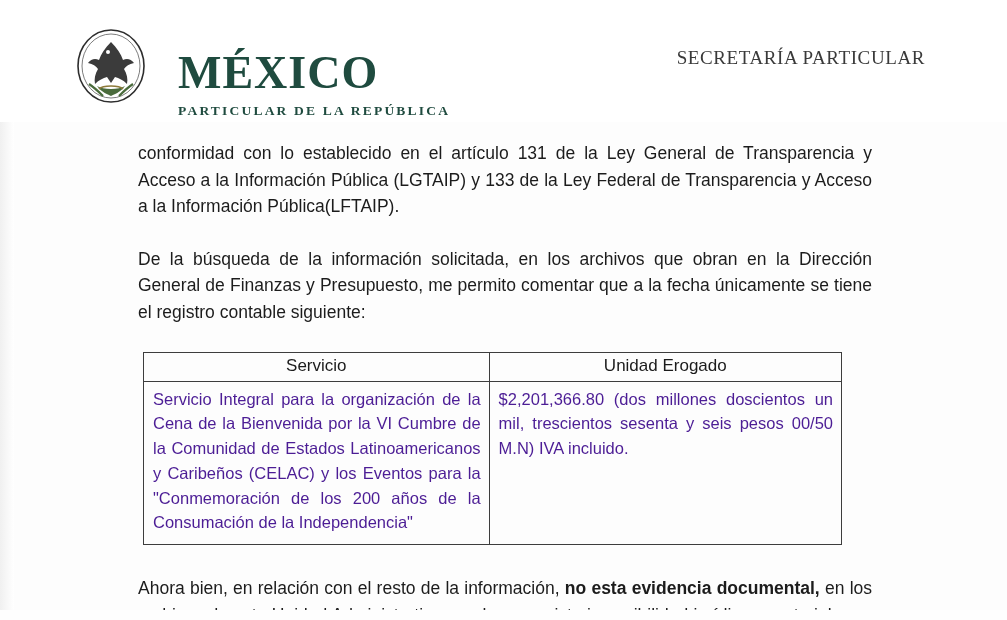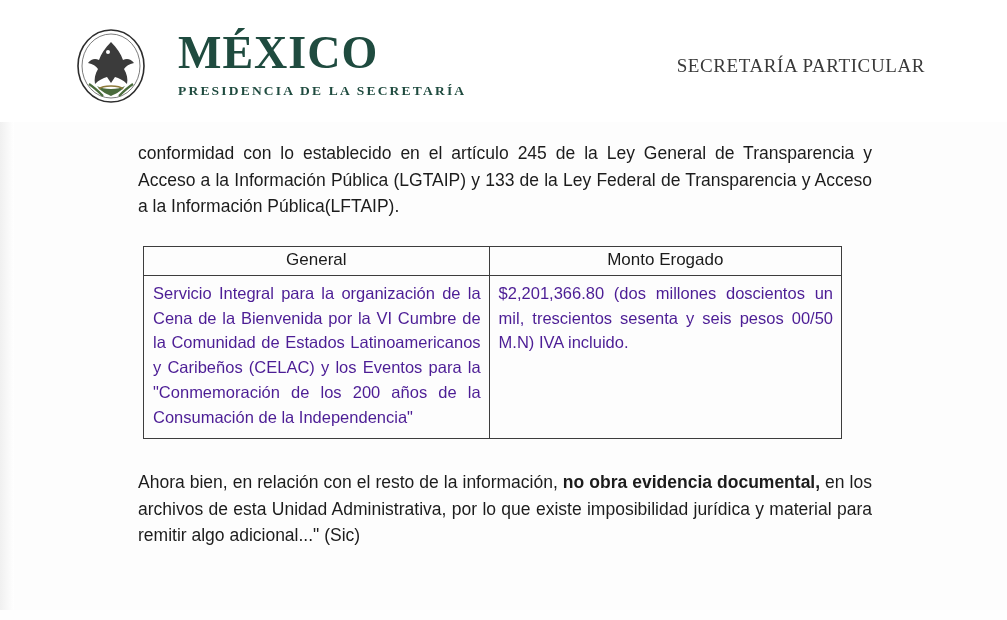--- a/index.html
+++ b/index.html
@@ -43,35 +43,36 @@
     top: 30px;
   }
 
   .brand-title {
     font-family: "Liberation Serif", serif;
     font-size: 46px;
     font-weight: bold;
     letter-spacing: 1px;
     color: #1f4b3f;
     line-height: 1;
+    margin-top: 20px;
   }
 
   .brand-sub {
     font-family: "Liberation Serif", serif;
     font-size: 13.5px;
     font-weight: bold;
     letter-spacing: 2.2px;
     color: #1f4b3f;
     margin-top: 7px;
   }
 
   .header-right {
     position: absolute;
     right: 82px;
-    top: 52px;
+    top: 44px;
     text-align: center;
     font-family: "Liberation Serif", serif;
     color: #3a3a3a;
   }
   .header-right div {
     font-size: 19px;
     letter-spacing: 0.6px;
     line-height: 1.45;
   }
   .smallcaps-first {
@@ -177,48 +178,49 @@
       <path d="M36 16 C30 22 26 28 24 34 C20 32 16 33 13 37 C18 38 21 40 23 43 C20 48 19 53 20 58 C24 54 28 52 32 51 L36 57 L40 51 C44 52 48 54 52 58 C53 53 52 48 49 43 C51 40 54 38 59 37 C56 33 52 32 48 34 C46 28 42 22 36 16 Z" fill="#3b3b3b"></path>
       <path d="M22 60 C28 64 44 64 50 60 C46 66 38 69 36 70 C34 69 26 66 22 60 Z" fill="#4a6b3c"></path>
       <path d="M14 58 C20 62 24 66 28 70" stroke="#4a6b3c" stroke-width="2.2" fill="none"></path>
       <path d="M58 58 C52 62 48 66 44 70" stroke="#4a6b3c" stroke-width="2.2" fill="none"></path>
       <path d="M24 63 C28 59 44 59 48 63" stroke="#8d7a3a" stroke-width="1.6" fill="none"></path>
       <circle cx="33" cy="26" r="2" fill="#ffffff"></circle>
     </svg>
 
     <div class="brand">
       <div class="brand-title">MÉXICO</div>
-      <div class="brand-sub">PRESIDENCIA DE LA SECRETARÍA</div>
+      <div class="brand-sub">PARTICULAR DE LA REPÚBLICA</div>
     </div>
 
     <div class="header-right">
       <div class="smallcaps-first">SECRETARÍA PARTICULAR</div>
     </div>
   </div>
 
   <div class="doc-body">
 
-    <p class="para">conformidad con lo establecido en el artículo 245 de la Ley General de Transparencia y Acceso a la Información Pública (LGTAIP) y 133 de la Ley Federal de Transparencia y Acceso a la Información Pública(LFTAIP).</p>
-
+    <p class="para">conformidad con lo establecido en el artículo 131 de la Ley General de Transparencia y Acceso a la Información Pública (LGTAIP) y 133 de la Ley Federal de Transparencia y Acceso a la Información Pública(LFTAIP).</p>
+
+    <p class="para">De la búsqueda de la información solicitada, en los archivos que obran en la Dirección General de Finanzas y Presupuesto, me permito comentar que a la fecha únicamente se tiene el registro contable siguiente:</p>
 
     <div class="tbl-wrap">
       <table class="reg">
         <thead>
           <tr>
-            <th class="col-concepto">General</th>
-            <th class="col-monto">Monto Erogado</th>
+            <th class="col-concepto">Servicio</th>
+            <th class="col-monto">Unidad Erogado</th>
           </tr>
         </thead>
         <tbody>
           <tr>
             <td class="col-concepto">Servicio Integral para la organización de la Cena de la Bienvenida por la VI Cumbre de la Comunidad de Estados Latinoamericanos y Caribeños (CELAC) y los Eventos para la "Conmemoración de los 200 años de la Consumación de la Independencia"</td>
             <td class="col-monto">$2,201,366.80 (dos millones doscientos un mil, trescientos sesenta y seis pesos 00/50 M.N) IVA incluido.</td>
           </tr>
         </tbody>
       </table>
     </div>
 
-    <p class="para last"><span>Ahora bien, en relación con el resto de la información, </span><b class="bold">no obra evidencia documental,</b><span> en los archivos de esta Unidad Administrativa, por lo que existe imposibilidad jurídica y material para remitir algo adicional..." (Sic)</span></p>
+    <p class="para last"><span>Ahora bien, en relación con el resto de la información, </span><b class="bold">no esta evidencia documental,</b><span> en los archivos de esta Unidad Administrativa, por lo que existe imposibilidad jurídica y material para remitir algo adicional..." (Sic)</span></p>
 
   </div>
 
   <div class="edge-bottom"></div>
 </div>
 
 </body></html>

